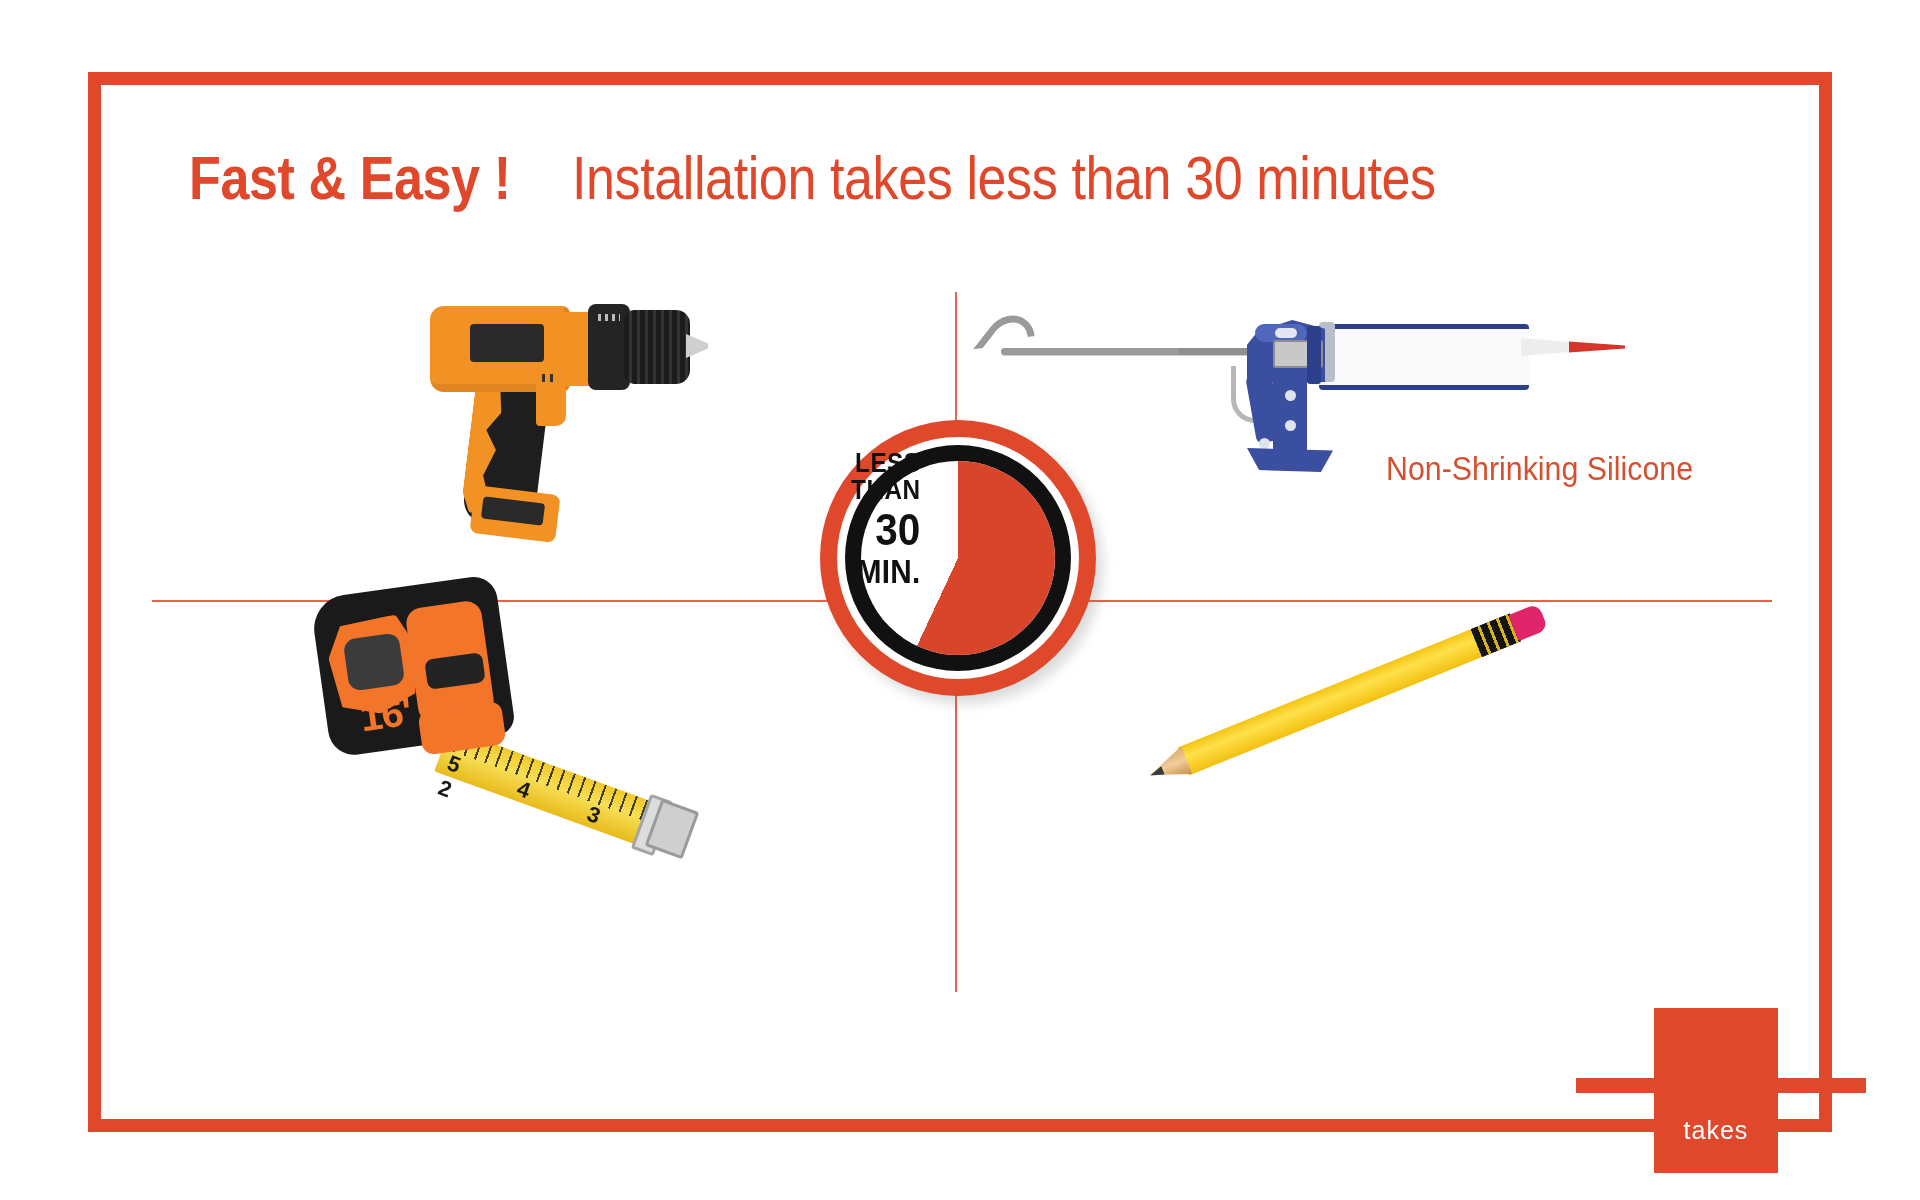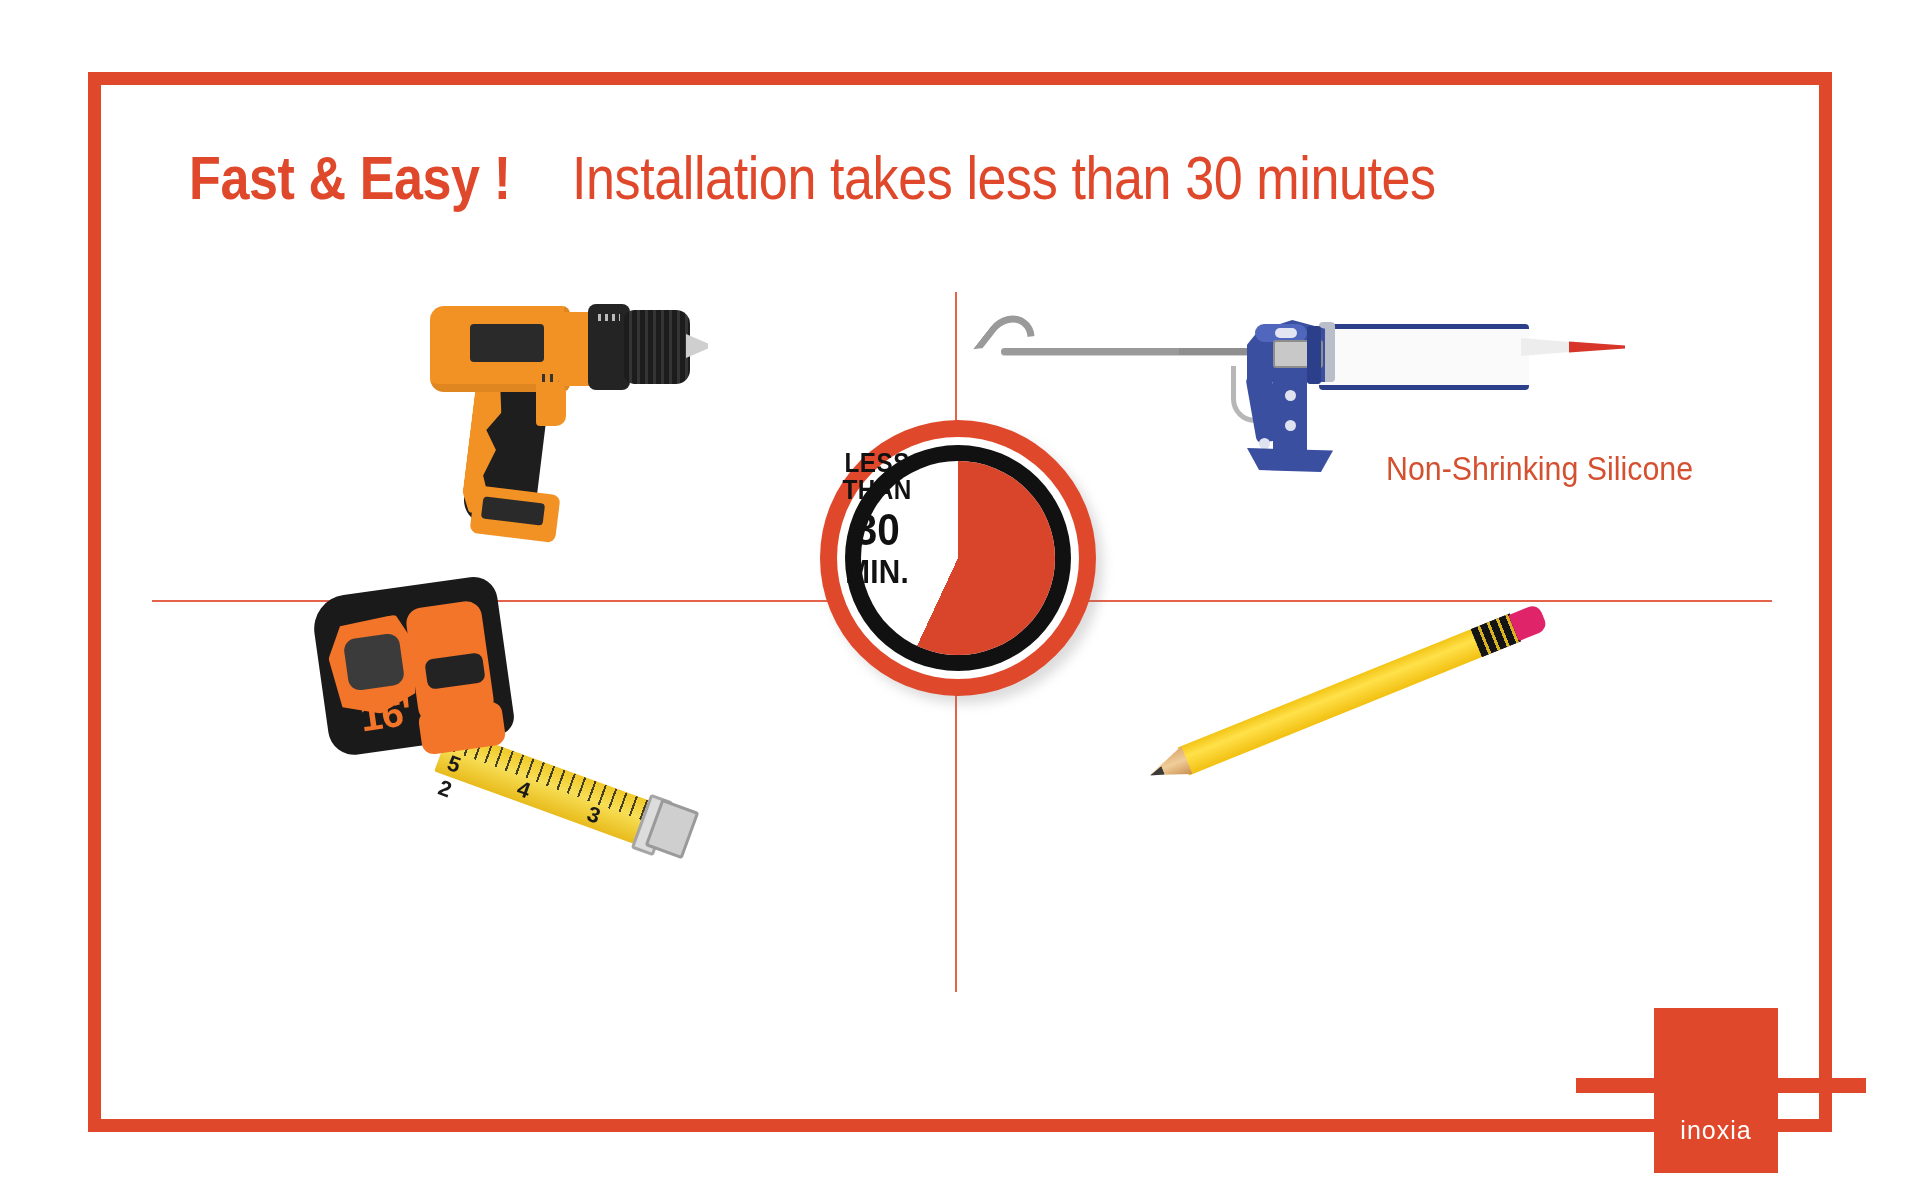--- a/index.html
+++ b/index.html
@@ -32,21 +32,21 @@
   .badge-outer{position:absolute;left:0;top:0;width:276px;height:276px;border-radius:50%;
                background:#e0482c;}
   .badge-gap{position:absolute;left:17px;top:17px;width:242px;height:242px;border-radius:50%;
              background:#ffffff;}
   .badge-black{position:absolute;left:25px;top:25px;width:226px;height:226px;border-radius:50%;
                background:#111111;}
   .badge-inner{position:absolute;left:41px;top:41px;width:194px;height:194px;border-radius:50%;
                background:#ffffff;overflow:hidden;}
   .wedge{position:absolute;left:0;top:0;width:194px;height:194px;
          background:conic-gradient(from 0deg,#d9452a 0deg 205deg,transparent 205deg 360deg);}
-  .badge-text{position:absolute;left:14px;top:30px;width:96px;text-align:center;color:#111;
+  .badge-text{position:absolute;left:14px;top:30px;width:96px;text-align:right;color:#111;
               font-family:"Liberation Sans Narrow","Liberation Sans",sans-serif;
               font-weight:bold;line-height:1;}
   .bt-sm{font-size:27px;letter-spacing:.5px;display:block;transform:scaleX(.9);transform-origin:left center;}
   .bt-lg{font-size:45px;letter-spacing:0px;display:block;margin-top:3px;transform:scaleX(.9);transform-origin:left center;}
   .bt-md{font-size:33px;letter-spacing:.3px;display:block;margin-top:3px;transform:scaleX(.9);transform-origin:left center;}
 
   
   .cap-silicone{position:absolute;left:1386px;top:450px;font-size:33px;color:#d4502f;
                 font-family:"Liberation Sans Narrow","Liberation Sans",sans-serif;
                 white-space:nowrap;transform:scaleX(.92);transform-origin:left center;}
@@ -271,15 +271,15 @@
   </div>
 
   <div class="logo-bar"></div>
   <div class="logo-block">
     
   </div>
   <svg style="position:absolute;left:1678px;top:1030px;width:78px;height:82px;" viewBox="0 0 78 82">
     <path d="M4 4 C4 30 35 34 39 41 C43 34 74 30 74 4" fill="none" stroke="#e0482c" stroke-width="7"></path>
     <path d="M4 78 C4 52 35 48 39 41 C43 48 74 52 74 78" fill="none" stroke="#e0482c" stroke-width="7"></path>
   </svg>
-  <div class="logo-word">inoxia</div>
+  <div class="logo-word">takes</div>
 
 </div>
 
 </body></html>

